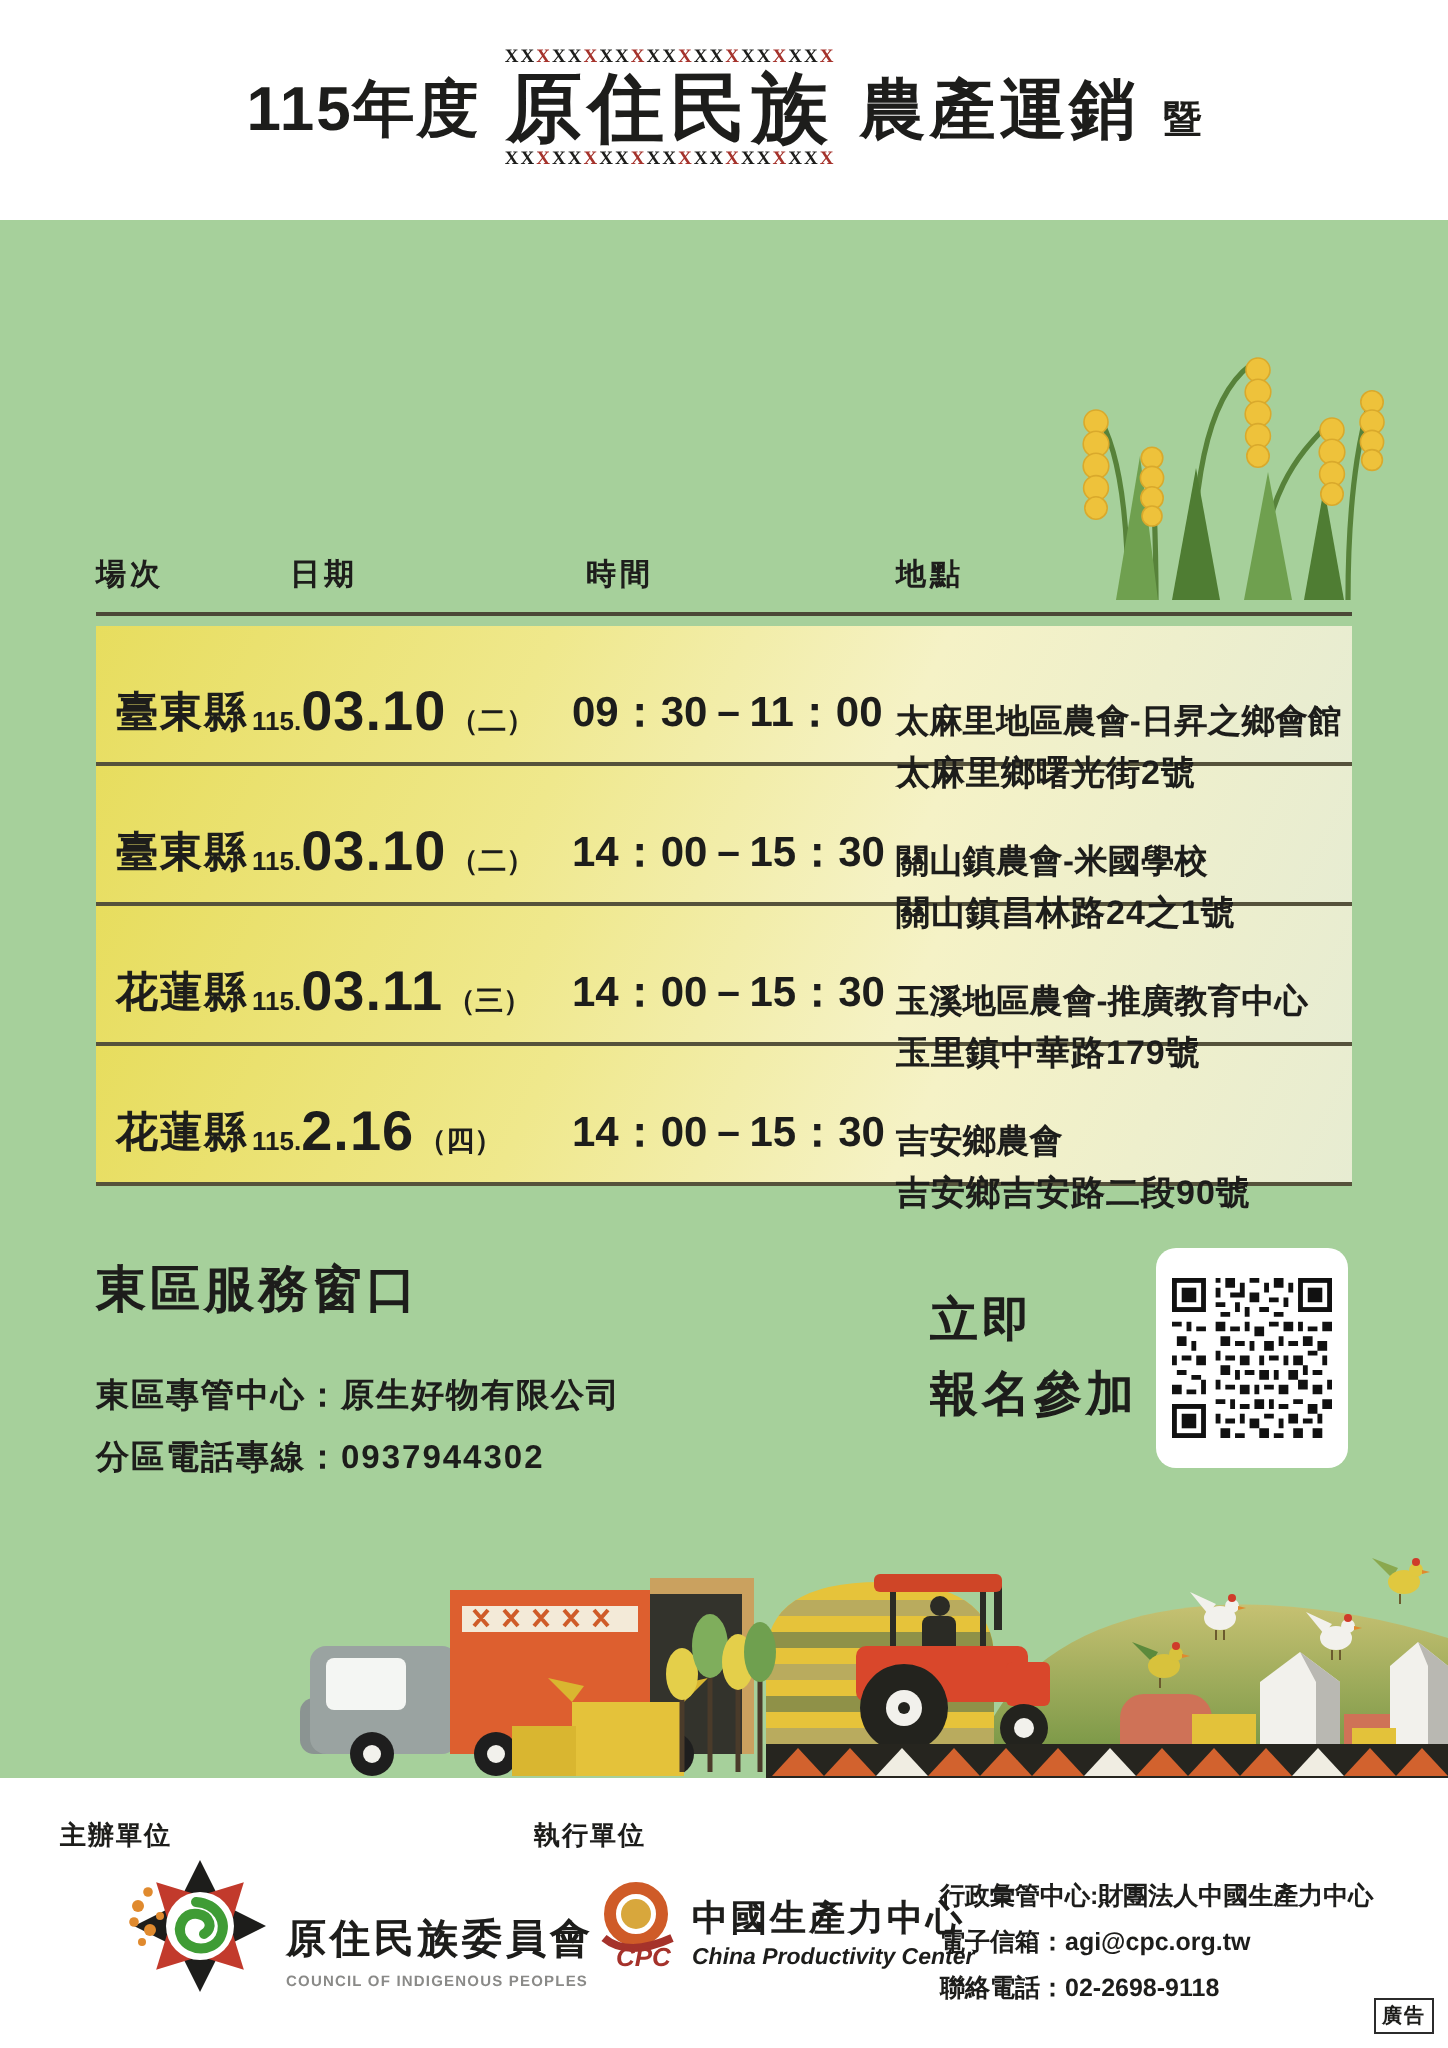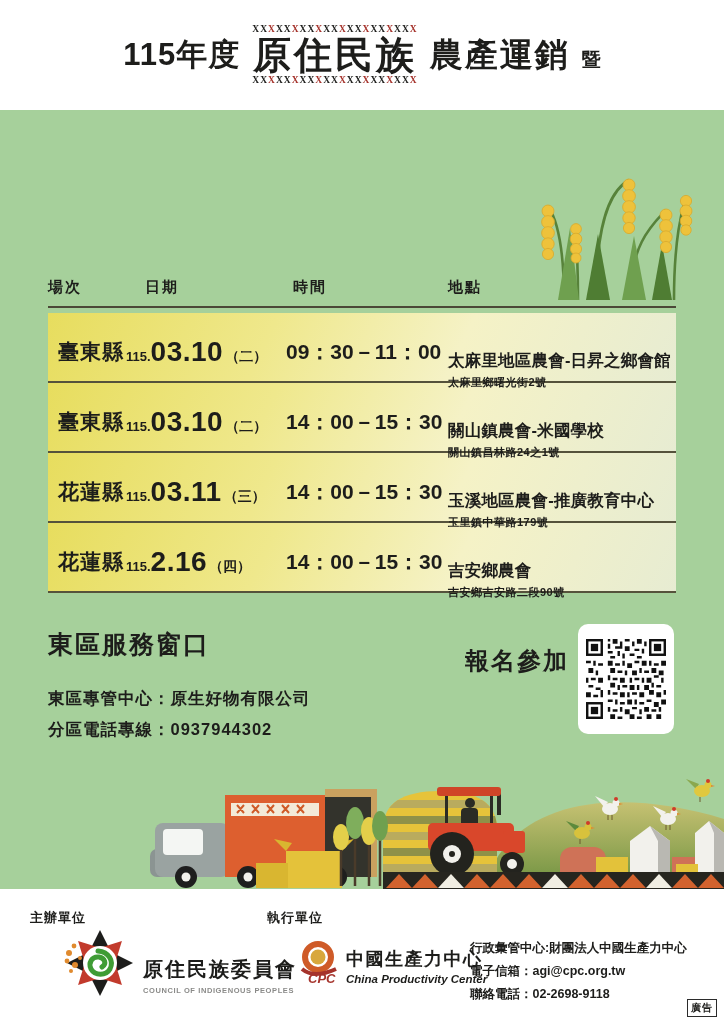--- a/index.html
+++ b/index.html
@@ -38,21 +38,21 @@
        height:68px;border-bottom:2px solid #55523b;padding-left:8px;
        background:linear-gradient(115deg,#e7dd5e 0%,#efe88c 35%,#f5f2c6 65%,#e7ecd2 100%);}
   .cell-county{font-size:21px;font-weight:900;text-align:center;letter-spacing:1px;}
   .cell-date{white-space:nowrap;}
   .date-prefix{font-size:13px;font-weight:800;}
   .date-main{font-size:28px;font-weight:900;letter-spacing:0.5px;}
   .date-weekday{font-size:14px;font-weight:800;margin-left:2px;}
   .cell-time{font-size:21px;font-weight:800;white-space:nowrap;}
   .cell-venue{padding-left:12px;margin-top:37px;}
   .venue-name{font-size:16.5px;font-weight:900;letter-spacing:0.2px;}
-  .venue-addr{font-size:11px;font-weight:600;margin-top:3px;letter-spacing:0.5px;}
+  .venue-addr{font-size:17px;font-weight:600;margin-top:3px;letter-spacing:0.5px;}
 
   
   .service{position:absolute;left:48px;top:518px;}
   .service-heading{font-size:25px;font-weight:900;letter-spacing:2px;margin-bottom:22px;}
   .service-line{font-size:16.5px;font-weight:700;letter-spacing:1px;line-height:1.9;}
   .cta{position:absolute;left:465px;top:532px;font-size:24px;font-weight:900;
        letter-spacing:2px;line-height:1.55;}
   .qr-box{position:absolute;left:578px;top:514px;width:96px;height:110px;background:#fff;
           border-radius:10px;display:flex;align-items:center;justify-content:center;}
 
@@ -205,20 +205,21 @@
 </div>
     </div>
 
     <div class="service">
       <div class="service-heading">東區服務窗口</div>
       <div class="service-line">東區專管中心：原生好物有限公司</div>
       <div class="service-line">分區電話專線：0937944302</div>
     </div>
 
     <div class="cta">
+      <div>立即</div>
       <div>報名參加</div>
     </div>
 
     <div class="qr-box">
       <svg width="80" height="80" viewBox="0 0 33 33">
         <rect width="33" height="33" fill="#fff"></rect>
         <g fill="#111">
           <path d="M0 0h7v7H0z"></path>
             <path d="M26 0h7v7h-7z"></path>
             <path d="M0 26h7v7H0z"></path>

